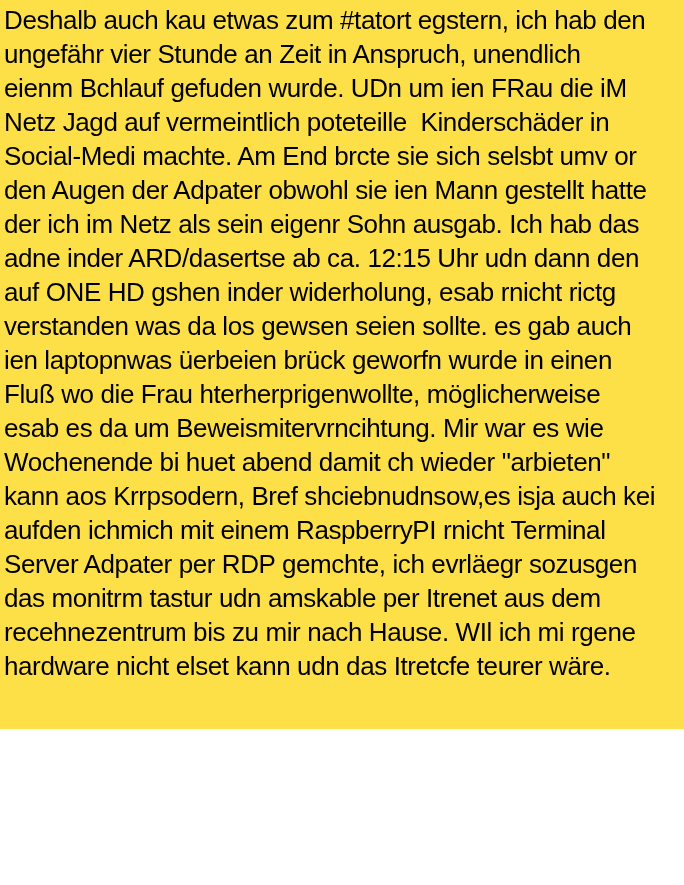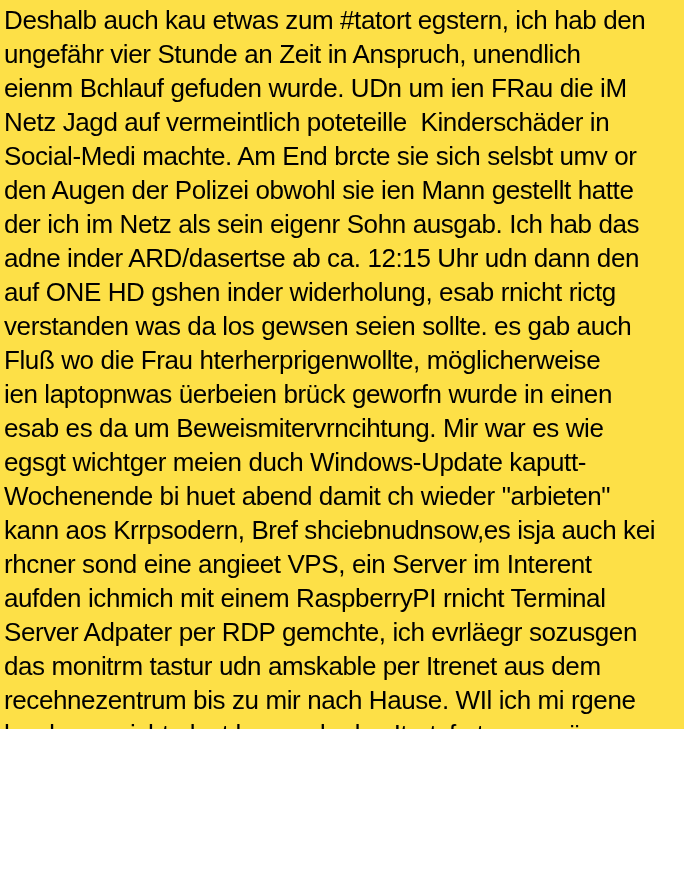--- a/index.html
+++ b/index.html
@@ -30,31 +30,29 @@
 </head>
 <body>
 
 <div class="page">
   <div class="text-block">
     <div class="text-line">Deshalb auch kau etwas zum #tatort egstern, ich hab den</div>
     <div class="text-line">ungefähr vier Stunde an Zeit in Anspruch, unendlich</div>
     <div class="text-line">eienm Bchlauf gefuden wurde. UDn um ien FRau die iM</div>
     <div class="text-line">Netz Jagd auf vermeintlich poteteille  Kinderschäder in</div>
     <div class="text-line">Social-Medi machte. Am End brcte sie sich selsbt umv or</div>
-    <div class="text-line">den Augen der Polizei obwohl sie ien Mann gestellt hatte</div>
+    <div class="text-line">den Augen der Adpater obwohl sie ien Mann gestellt hatte</div>
     <div class="text-line">der ich im Netz als sein eigenr Sohn ausgab. Ich hab das</div>
     <div class="text-line">adne inder ARD/dasertse ab ca. 12:15 Uhr udn dann den</div>
     <div class="text-line">auf ONE HD gshen inder widerholung, esab rnicht rictg</div>
     <div class="text-line">verstanden was da los gewsen seien sollte. es gab auch</div>
+    <div class="text-line">ien laptopnwas üerbeien brück geworfn wurde in einen</div>
     <div class="text-line">Fluß wo die Frau hterherprigenwollte, möglicherweise</div>
-    <div class="text-line">ien laptopnwas üerbeien brück geworfn wurde in einen</div>
     <div class="text-line">esab es da um Beweismitervrncihtung. Mir war es wie</div>
-    <div class="text-line">egsgt wichtger meien duch Windows-Update kaputt-</div>
     <div class="text-line">Wochenende bi huet abend damit ch wieder "arbieten"</div>
     <div class="text-line">kann aos Krrpsodern, Bref shciebnudnsow,es isja auch kei</div>
-    <div class="text-line">rhcner sond eine angieet VPS, ein Server im Interent</div>
     <div class="text-line">aufden ichmich mit einem RaspberryPI rnicht Terminal</div>
     <div class="text-line">Server Adpater per RDP gemchte, ich evrläegr sozusgen</div>
     <div class="text-line">das monitrm tastur udn amskable per Itrenet aus dem</div>
     <div class="text-line">recehnezentrum bis zu mir nach Hause. WIl ich mi rgene</div>
     <div class="text-line">hardware nicht elset kann udn das Itretcfe teurer wäre.</div>
   </div>
 </div>
 
 </body></html>

